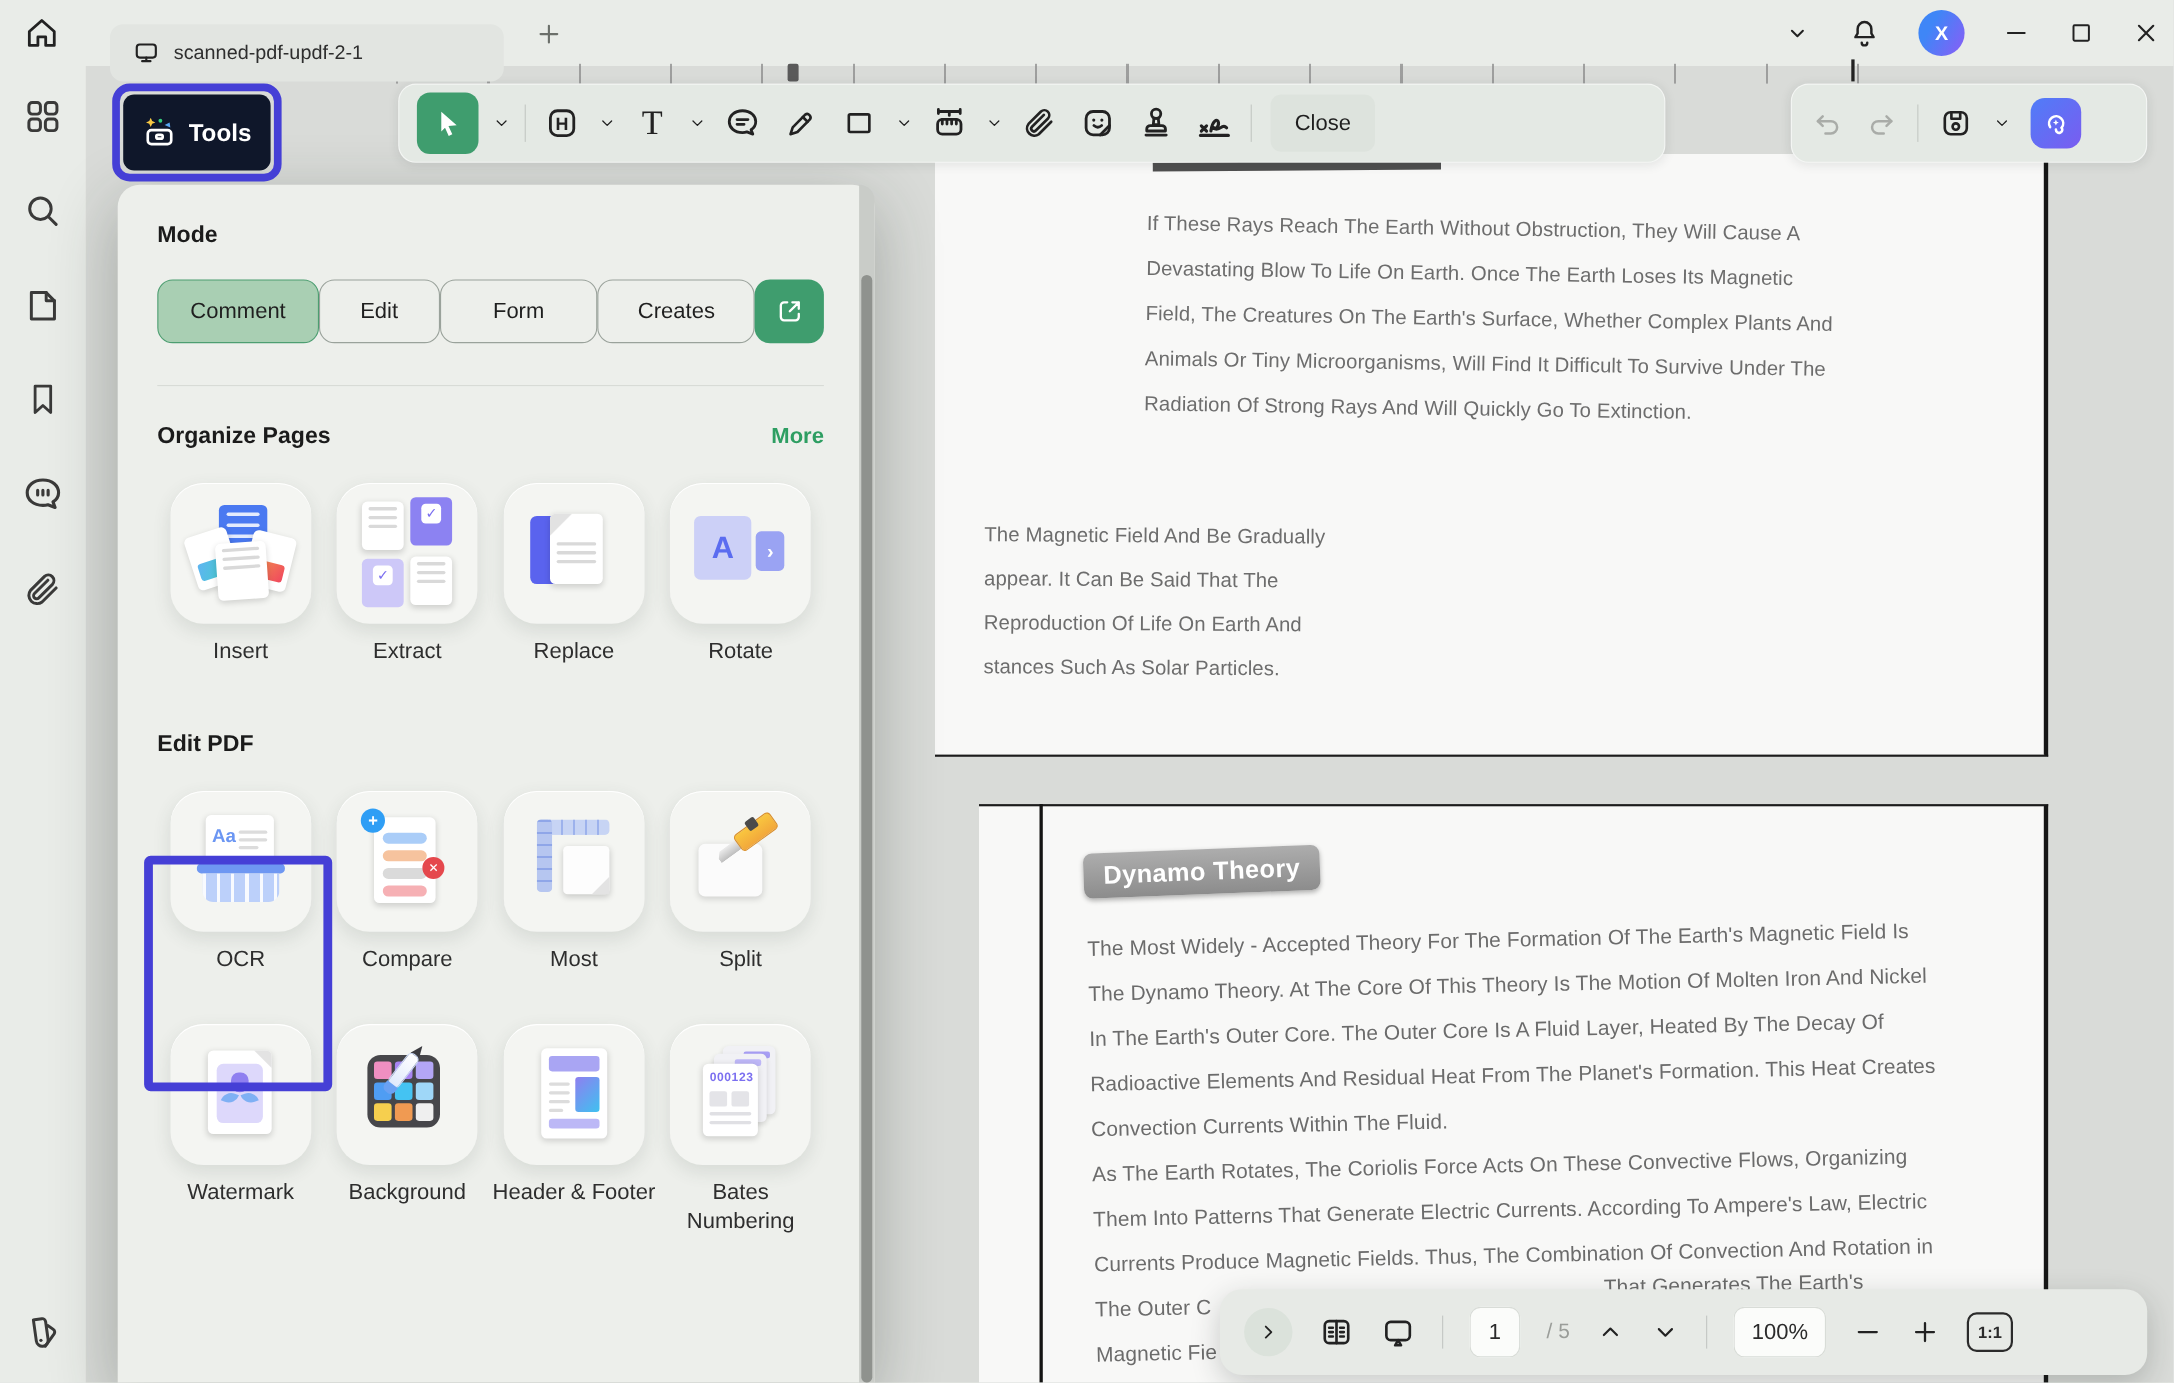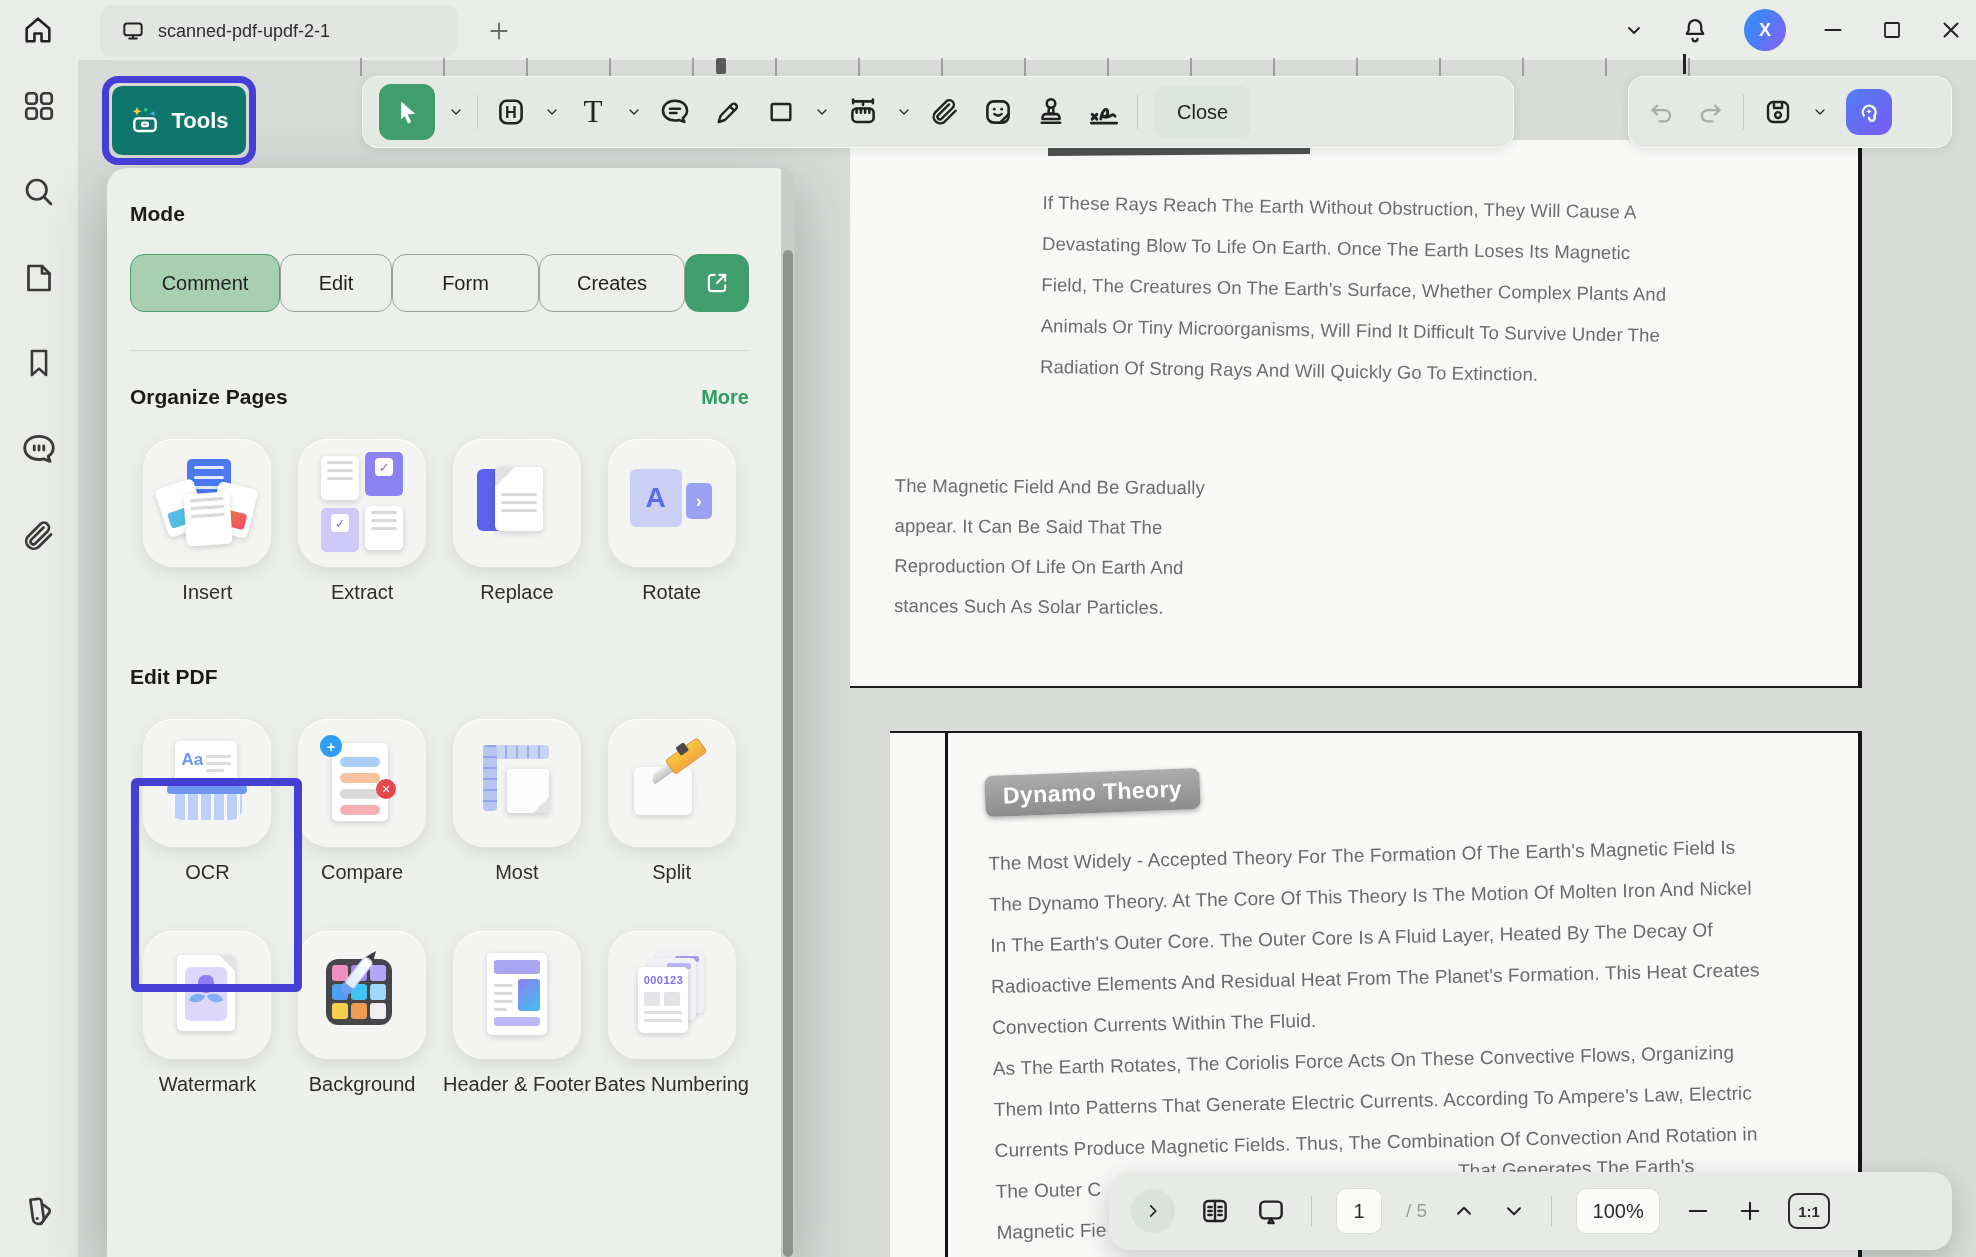--- a/index.html
+++ b/index.html
@@ -7,21 +7,21 @@
   body{font-family:"Liberation Sans","DejaVu Sans",sans-serif;background:#e9ece8;position:relative}
   .app{position:absolute;inset:0;background:#e9ece8}
 
   svg.ic{fill:none;stroke:#222;stroke-width:1.8;stroke-linecap:round;stroke-linejoin:round;display:block}
   svg.ic.w{stroke:#fff}
   svg.ic.faded{stroke:#a9aca8}
 
   
   .titlebar{position:absolute;top:0;left:0;right:0;height:60px;z-index:18}
   .home-btn{position:absolute;left:16px;top:8px;width:44px;height:44px;display:flex;align-items:center;justify-content:center;border-radius:10px;cursor:pointer}
-  .doc-tab{position:absolute;left:100px;top:5px;width:358px;height:52px;background:#e2e5e1;border-radius:12px;display:flex;align-items:center;gap:12px;padding:0 20px}
+  .doc-tab{position:absolute;left:100px;top:22px;width:358px;height:52px;background:#e2e5e1;border-radius:12px;display:flex;align-items:center;gap:12px;padding:0 20px}
   .doc-tab .title{font-size:18px;color:#2e2e2e;white-space:nowrap}
   .newtab-btn{position:absolute;left:480px;top:12px;width:38px;height:38px;display:flex;align-items:center;justify-content:center}
   .tb-right{position:absolute;right:12px;top:8px;height:44px;display:flex;align-items:center;gap:34px}
   .avatar{width:42px;height:42px;border-radius:50%;background:linear-gradient(120deg,#3f86f7 30%,#8b5cf6 100%);color:#fff;font-weight:700;font-size:18px;display:flex;align-items:center;justify-content:center}
 
   
   .sidebar{position:absolute;left:0;top:60px;bottom:0;width:78px;display:flex;flex-direction:column;align-items:center;padding:28px 0;gap:50px;z-index:4}
   .sidebar .sb{opacity:.88;cursor:pointer}
   .sidebar .spacer{flex:1}
 
@@ -37,39 +37,39 @@
   .mini-pill{left:1628px;top:76px;width:324px;height:72px;display:flex;align-items:center;gap:18px;padding:0 18px;z-index:15}
   .tool-btn{display:flex;align-items:center;justify-content:center;width:40px;height:48px;cursor:pointer}
   .tool-sel{width:56px;height:56px;background:#3f9d6e;border-radius:12px;display:flex;align-items:center;justify-content:center;cursor:pointer}
   .tdiv{width:1px;height:34px;background:#c3c8c3}
   .chev{cursor:pointer}
   .close-btn{margin-left:4px;height:52px;padding:0 22px;background:#dde3dd;border-radius:10px;display:flex;align-items:center;font-size:20px;color:#1f1f1f;cursor:pointer}
   .ai-btn{width:46px;height:46px;border-radius:13px;background:linear-gradient(135deg,#4f7df8,#7a5cf0);display:flex;align-items:center;justify-content:center;cursor:pointer}
 
   
   .tools-box{position:absolute;left:102px;top:76px;width:154px;height:89px;border:7px solid #453fd6;border-radius:16px;padding:3px;z-index:16}
-  .tools-btn{width:100%;height:100%;background:#0f766e;border-radius:10px;display:flex;align-items:center;justify-content:center;gap:10px;color:#fff;font-size:22px;font-weight:700;cursor:pointer}
+  .tools-btn{width:100%;height:100%;background:#0f172a;border-radius:10px;display:flex;align-items:center;justify-content:center;gap:10px;color:#fff;font-size:22px;font-weight:700;cursor:pointer}
 
   
   .doc-area{position:absolute;left:78px;top:60px;right:0;bottom:0;background:#d9dbd8;z-index:1;overflow:hidden}
   .page{position:absolute;background:#f8f8f7}
   .page1{left:772px;top:80px;width:1012px;height:548px;border-right:4px solid #161616;border-bottom:2px solid #1c1c1c}
   .page2{left:812px;top:671px;width:972px;height:526px;border-right:4px solid #161616;border-top:2px solid #1c1c1c}
   .p2-leftline{position:absolute;left:867px;top:671px;width:3px;height:526px;background:#141414}
   .darkbar{position:absolute;left:970px;top:87px;width:262px;height:8px;background:#4f4f4f;transform:rotate(-.4deg)}
   .scan-text{position:absolute;color:#6d6d6d;font-size:18.5px;line-height:41px;letter-spacing:.1px;white-space:nowrap}
   .p1text{left:965px;top:122px;transform:rotate(.9deg);transform-origin:left top}
   .p1clip{left:817px;top:406px;transform:rotate(.4deg);transform-origin:left top;line-height:40px}
   .p2text{left:910px;top:783px;transform:rotate(-1.25deg);transform-origin:left top;font-size:19px;color:#6b6b6b}
   .p2frag{left:1380px;top:1088px;transform:rotate(-1.25deg);font-size:19px;color:#6b6b6b}
   .dyn-pill{position:absolute;left:907px;top:712px;transform:rotate(-2.2deg);background:linear-gradient(180deg,#adadad,#8c8c8c);border-radius:8px;padding:7px 18px;color:#fff;font-weight:700;font-size:23px;letter-spacing:.4px;box-shadow:0 2px 5px rgba(0,0,0,.3)}
   .edge-svg{position:absolute;inset:0;pointer-events:none}
 
   
-  .panel{position:absolute;left:107px;top:168px;width:688px;height:1089px;background:#edefeb;border-radius:20px 20px 0 0;box-shadow:0 18px 60px rgba(35,45,40,.30);z-index:10;padding:34px 46px 0 23px}
+  .panel{position:absolute;left:107px;top:168px;width:688px;height:1089px;background:#edefeb;border-radius:20px 20px 0 0;box-shadow:0 18px 60px rgba(35,45,40,.30);z-index:10;padding:34px 46px 0 36px}
   .sec-title{font-size:21px;font-weight:600;color:#1b1b1b}
   .mode-row{margin-top:28px;display:flex;justify-content:space-between;align-items:flex-start}
   .mode-btn{height:58px;border-radius:14px;border:1.5px solid #9aa29b;background:transparent;font-size:20px;color:#1f1f1f;display:flex;align-items:center;justify-content:center;cursor:pointer}
   .mode-btn.active{background:#a9cfb3;border-color:#4d9e71}
   .mb-comment{width:150px}.mb-edit{width:112px}.mb-form{width:147px}.mb-redact{width:146px}
   .mode-ext{width:64px;height:58px;background:#3f9d6e;border-radius:14px;display:flex;align-items:center;justify-content:center;cursor:pointer}
   .pdiv{margin-top:38px;height:1px;background:#d8dbd6}
   .sec-head{margin-top:34px;display:flex;justify-content:space-between;align-items:baseline}
   .more-link{font-size:20px;font-weight:600;color:#2e9e62;cursor:pointer}
   .tile-row{margin-top:30px;display:flex}

